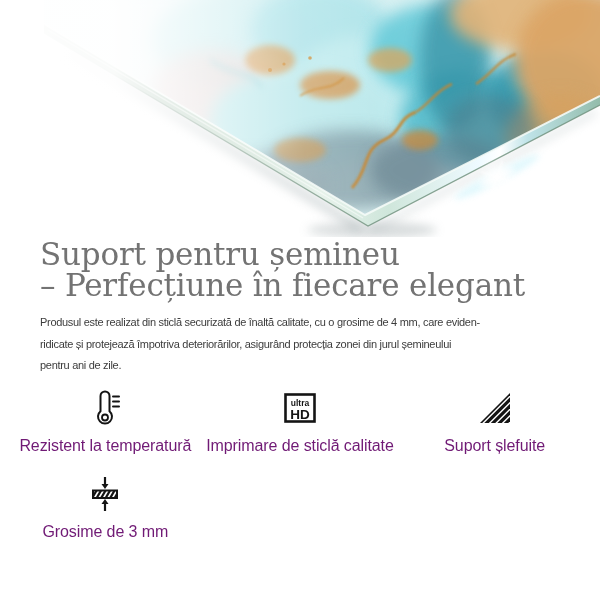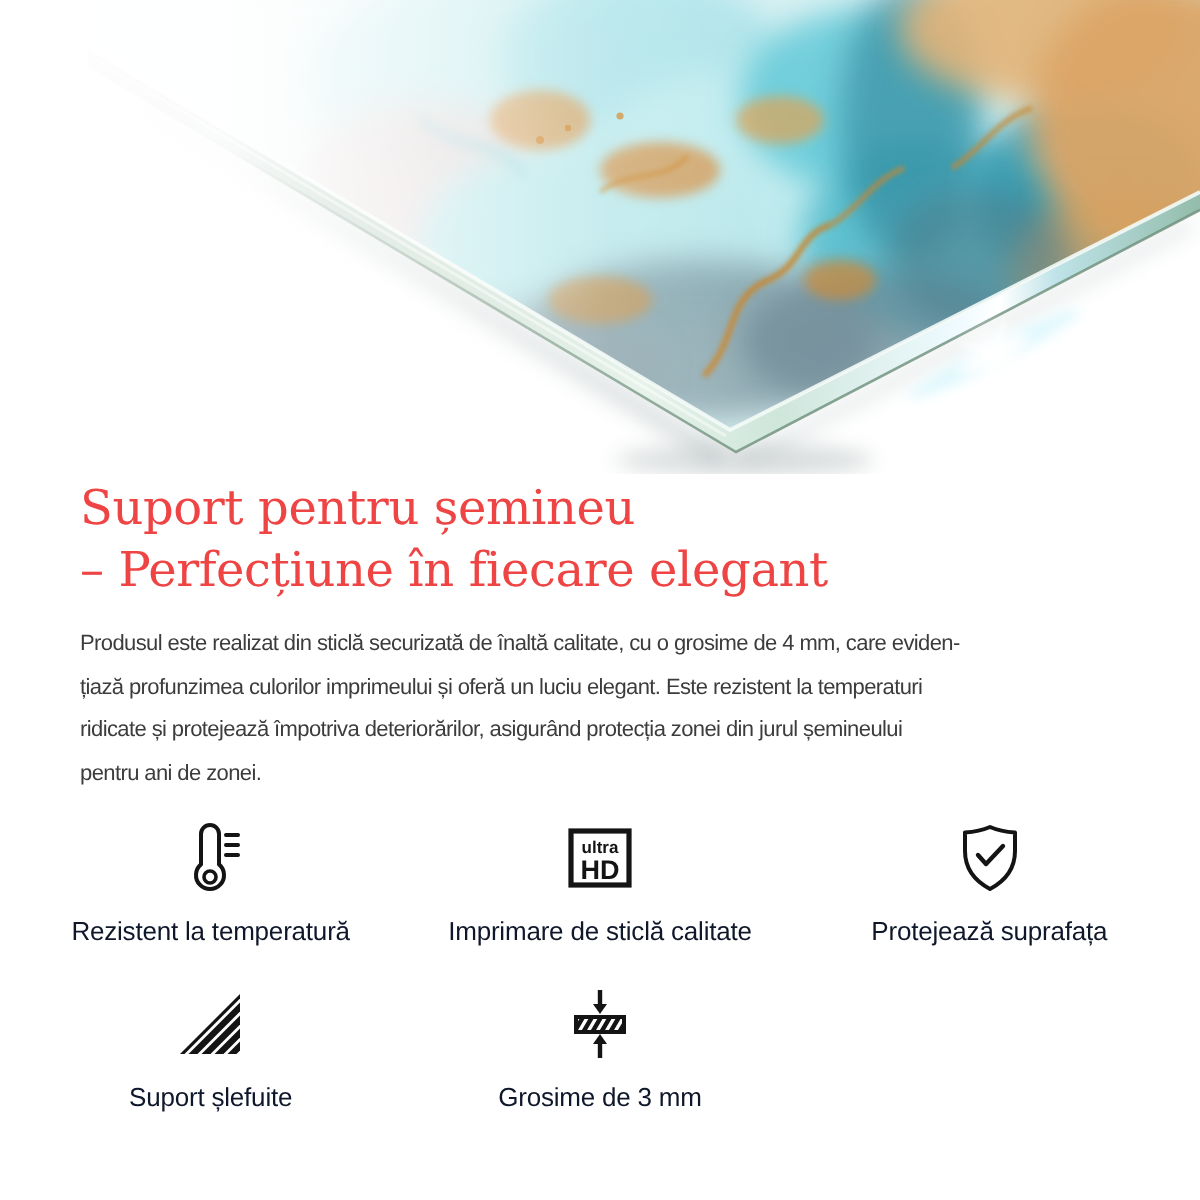--- a/index.html
+++ b/index.html
@@ -6,35 +6,35 @@
   body{
     width:600px;height:600px;overflow:hidden;background:#ffffff;
     font-family:"Liberation Sans",sans-serif;color:#1d1d1f;
     -webkit-font-smoothing:antialiased;
   }
   .hero{height:237px;position:relative;background:#ffffff;}
   .hero svg{display:block;}
   .title{
     margin:2px 0 0 40px;
     font-family:"DejaVu Serif","Liberation Serif",serif;
-    font-weight:400;font-size:24px;line-height:31px;color:#ef4444;
+    font-weight:400;font-size:31px;line-height:31px;color:#737373;
     letter-spacing:-0.2px;
   }
   .intro{
     margin:11px 0 0 40px;
     font-size:11px;line-height:21.5px;letter-spacing:-0.3px;
     color:#3c3c3c;white-space:nowrap;
   }
   .features{
     margin-top:8px;
     display:grid;grid-template-columns:1fr 1fr 1fr;row-gap:16px;
     padding:0 8px;text-align:center;
   }
   .cell .iconbox{height:46px;display:flex;align-items:center;justify-content:center;}
-  .cell .label{margin-top:6px;font-size:13px;letter-spacing:-0.1px;color:#0f172a;}
+  .cell .label{margin-top:6px;font-size:16px;letter-spacing:-0.1px;color:#701a75;}
   .fi{stroke:#141414;fill:none;stroke-width:2;stroke-linecap:round;stroke-linejoin:round;}
 </style>
 </head>
 <body>
 
 <div class="hero">
   <svg width="600" height="237" viewBox="0 0 600 237" aria-hidden="true">
     <defs>
       <clipPath id="panelClip">
           <path d="M44,24 L365,215 L600,96 L600,0 L44,0 Z"></path>
@@ -137,23 +137,22 @@
   </svg>
 </div>
 
 <h1 class="title">
   <div>Suport pentru șemineu</div>
   <div>– Perfecțiune în fiecare elegant</div>
 </h1>
 
 <div class="intro">
   <div>Produsul este realizat din sticlă securizată de înaltă calitate, cu o grosime de 4 mm, care eviden-</div>
-  <div>țiază profunzimea culorilor imprimeului și oferă un luciu elegant. Este rezistent la temperaturi</div>
   <div>ridicate și protejează împotriva deteriorărilor, asigurând protecția zonei din jurul șemineului</div>
-  <div>pentru ani de zonei.</div>
+  <div>pentru ani de zile.</div>
 </div>
 
 <div class="features">
 
   <div class="cell">
     <div class="iconbox">
       <svg class="fi" width="40" height="40" viewBox="0 0 40 40">
         <path d="M24.5,8 a4.5,4.5 0 0 0 -9,0 L15.5,23.2 a7,7 0 1 0 9,0 Z"></path>
         <circle cx="20" cy="29.5" r="3" stroke-width="1.8"></circle>
         <line x1="28" y1="8.5" x2="34" y2="8.5"></line>
@@ -168,29 +167,20 @@
     <div class="iconbox">
       <svg width="40" height="40" viewBox="0 0 40 40">
         <rect x="5.5" y="6.5" width="29" height="27" fill="none" stroke="#141414" stroke-width="2.6"></rect>
         <text x="20" y="17.5" text-anchor="middle" font-family="Liberation Sans,sans-serif" font-size="8.5" font-weight="bold" fill="#141414">ultra</text>
         <text x="20" y="30.5" text-anchor="middle" font-family="Liberation Sans,sans-serif" font-size="13.5" font-weight="bold" fill="#141414">HD</text>
       </svg>
     </div>
     <div class="label">Imprimare de sticlă calitate</div>
   </div>
 
-  <div class="cell">
-    <div class="iconbox">
-      <svg class="fi" width="40" height="40" viewBox="0 0 40 40">
-        <path d="M20,4.5 C23.5,6 28.5,7 32.5,7.3 L32.5,16.5 C32.5,25.5 27.5,31.5 20,35.5 C12.5,31.5 7.5,25.5 7.5,16.5 L7.5,7.3 C11.5,7 16.5,6 20,4.5 Z"></path>
-        <path d="M14,18.5 L18,23 L26.5,14" stroke-width="2.2"></path>
-      </svg>
-    </div>
-    <div class="label">Protejează suprafața</div>
-  </div>
 
 
   <div class="cell">
     <div class="iconbox">
       <svg width="40" height="40" viewBox="0 0 40 40">
         <defs>
             <clipPath id="triClip">
               <path d="M5,35 L35,5 L35,35 Z"></path>
             </clipPath>
           </defs>

